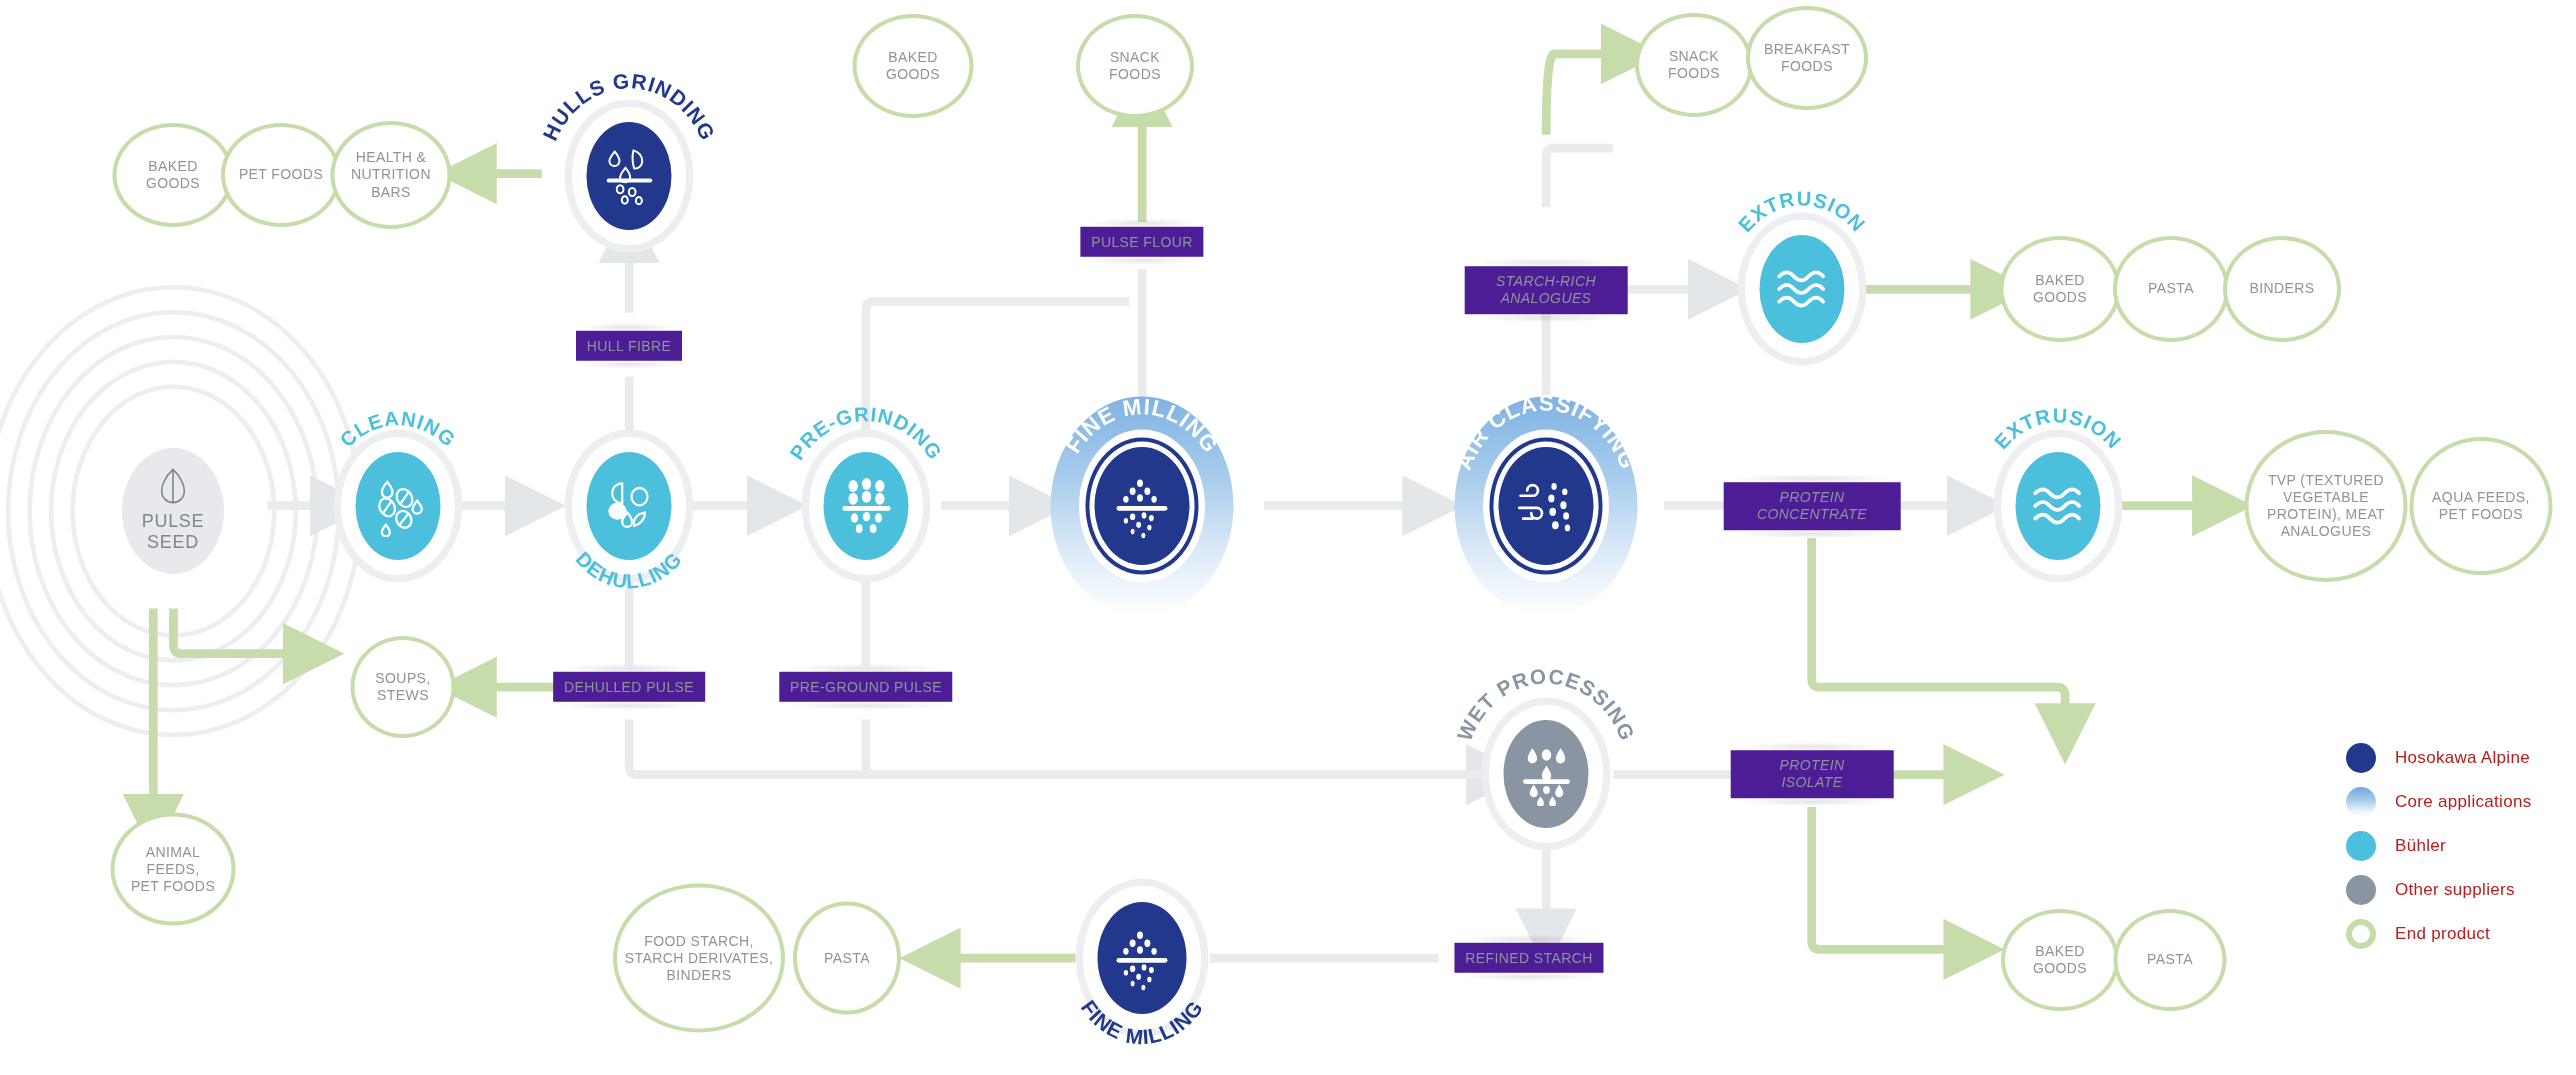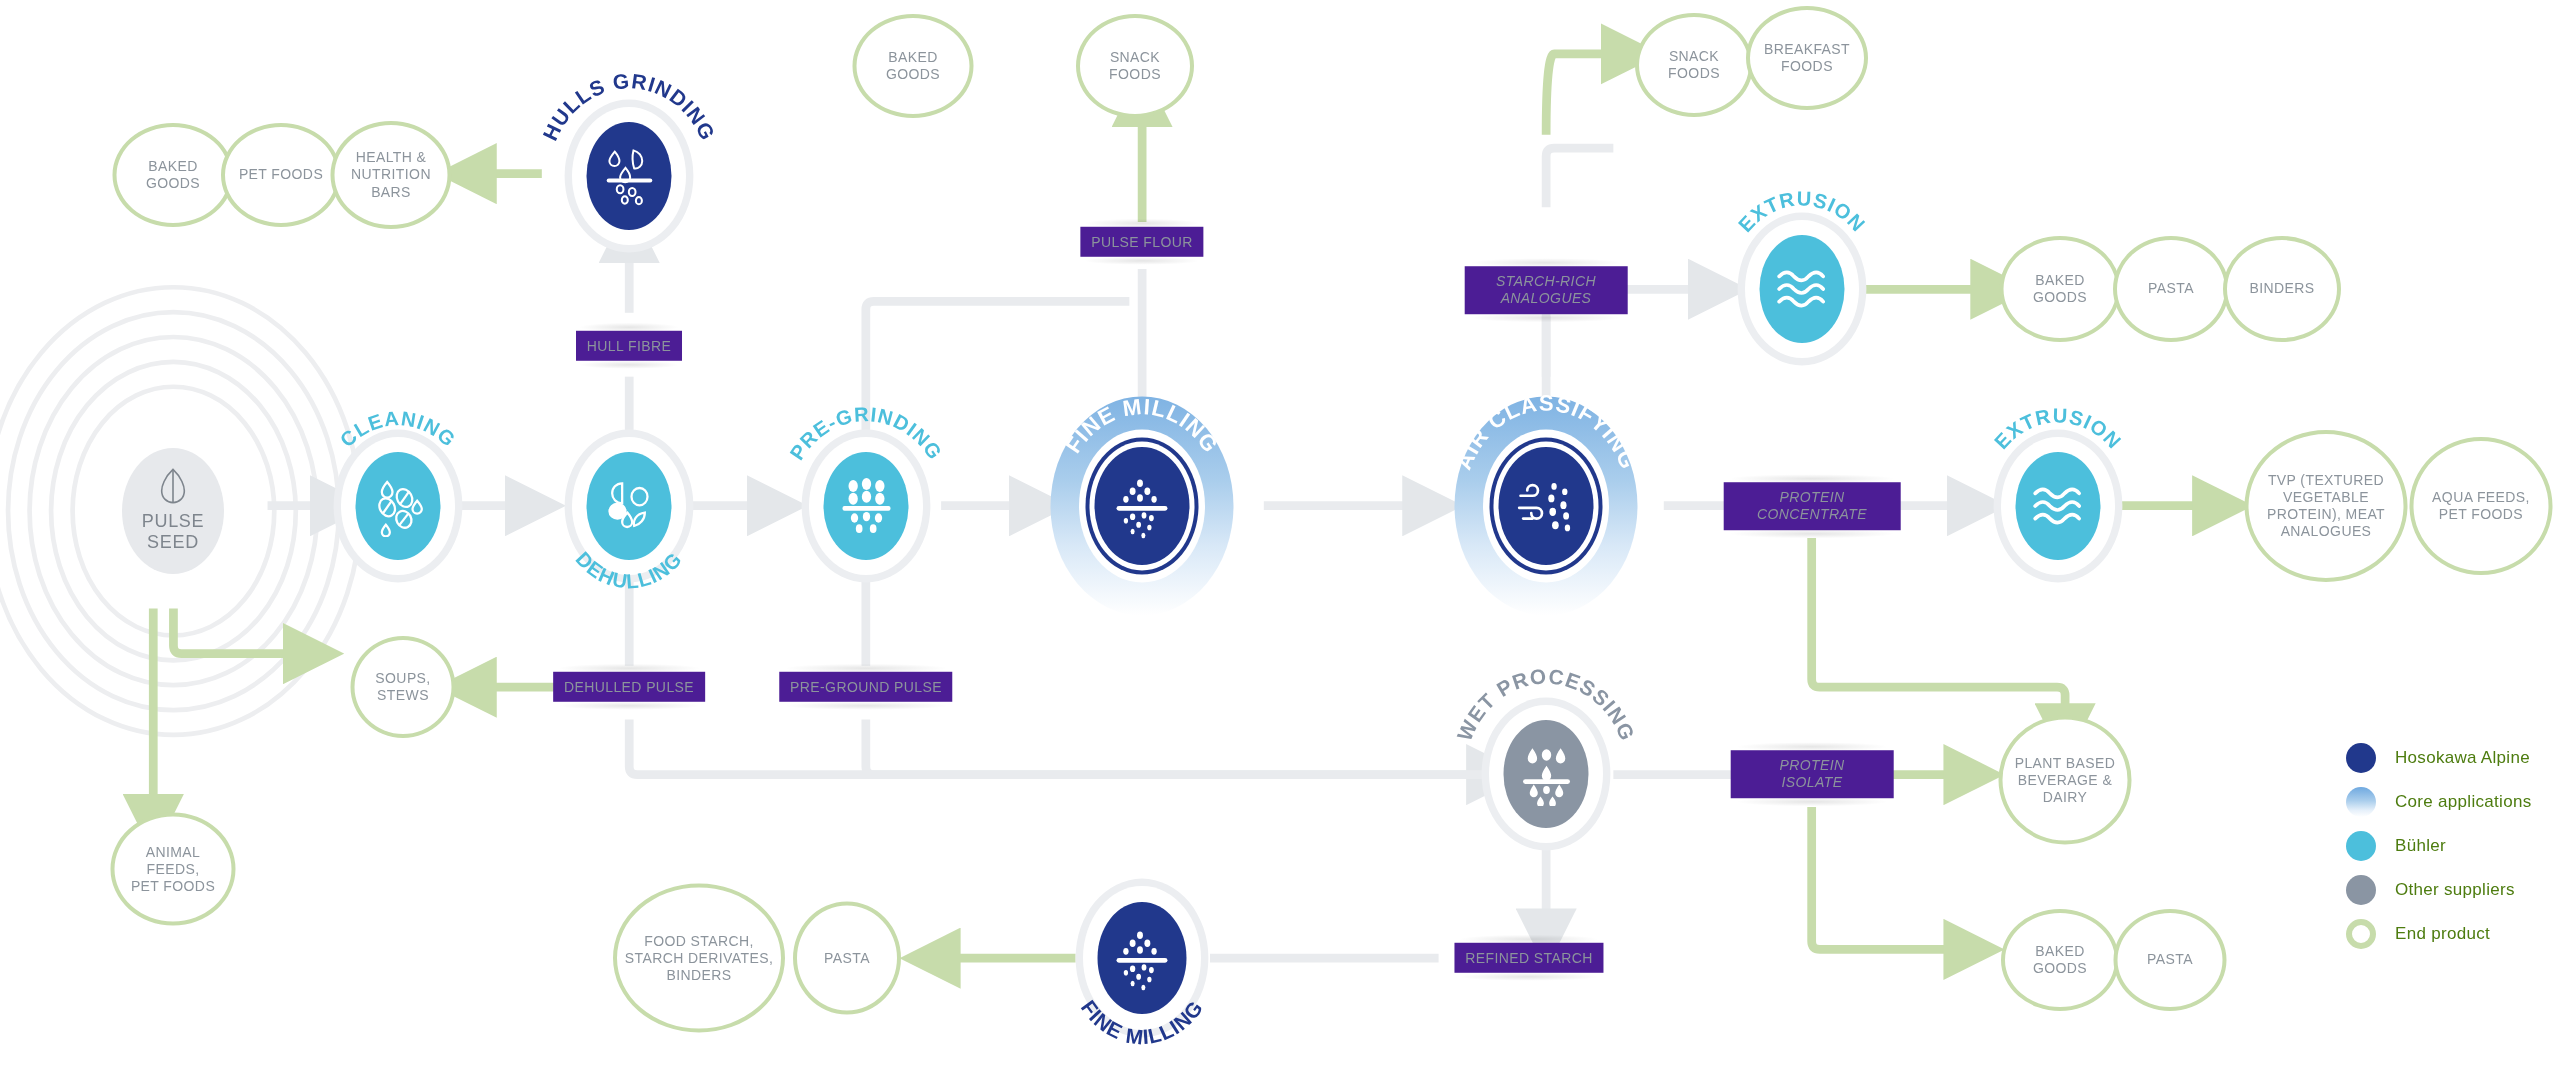--- a/index.html
+++ b/index.html
@@ -34,21 +34,21 @@
 
   
   .seed{position:absolute;transform:translate(-50%,-50%);border-radius:50%;background:#e7e9ec;
         display:flex;flex-direction:column;align-items:center;justify-content:center;
         color:#7e858d;font-size:18px;line-height:1.18;letter-spacing:0.7px;text-align:center;}
 
   
   #legend{position:absolute;left:2346px;top:736px;}
   .lrow{display:flex;align-items:center;height:44px;}
   .ldot{width:30px;height:30px;border-radius:50%;flex:0 0 auto;}
-  .llab{margin-left:19px;color:#4d7c0f;font-size:17px;letter-spacing:0.3px;white-space:nowrap;}
+  .llab{margin-left:19px;color:#b91c1c;font-size:17px;letter-spacing:0.3px;white-space:nowrap;}
 </style>
 </head>
 <body>
 
 <div id="stage">
 
   <svg class="layer" viewBox="0 0 3832 1600">
     <defs>
       <marker id="agray" markerWidth="7" markerHeight="7" refX="3.0" refY="3.5" orient="auto">
         <path d="M0,0 L7,3.5 L0,7 z" fill="#e4e7ea"></path>
@@ -504,23 +504,20 @@
     <span>AQUA FEEDS,<br>PET FOODS</span>
     </div>
 
   <div class="prod" style="left:403px;top:687px;width:105px;height:102px;">
     <span>SOUPS,<br>STEWS</span>
     </div>
   <div class="prod" style="left:173px;top:869px;width:125px;height:113px;">
     <span>ANIMAL FEEDS,<br>PET FOODS</span>
     </div>
 
-  <div class="prod" style="left:2065px;top:780px;width:133px;height:129px;">
-    <span>PLANT BASED<br>BEVERAGE &amp;<br>DAIRY</span>
-    </div>
   <div class="prod" style="left:2060px;top:960px;width:118px;height:102px;">
     <span>BAKED<br>GOODS</span>
     </div>
   <div class="prod" style="left:2170px;top:960px;width:113px;height:102px;">
     <span>PASTA</span>
     </div>
 
   <div class="prod" style="left:699px;top:958px;width:172px;height:149px;">
     <span>FOOD STARCH,<br>STARCH DERIVATES,<br>BINDERS</span>
     </div>

